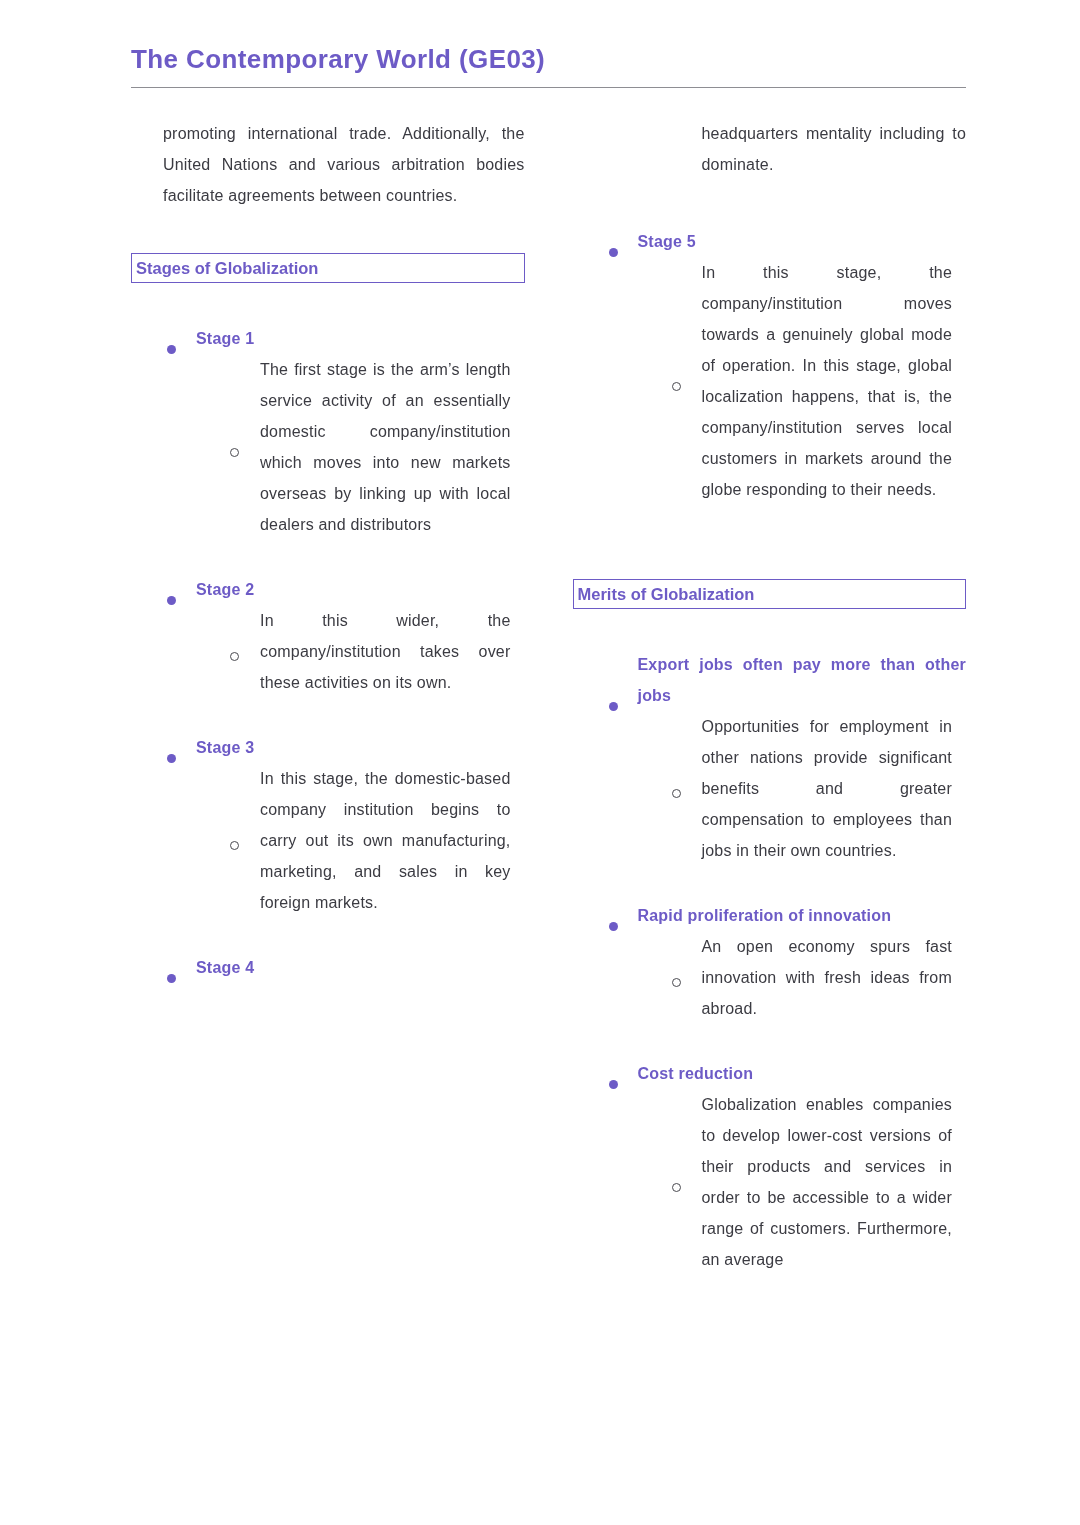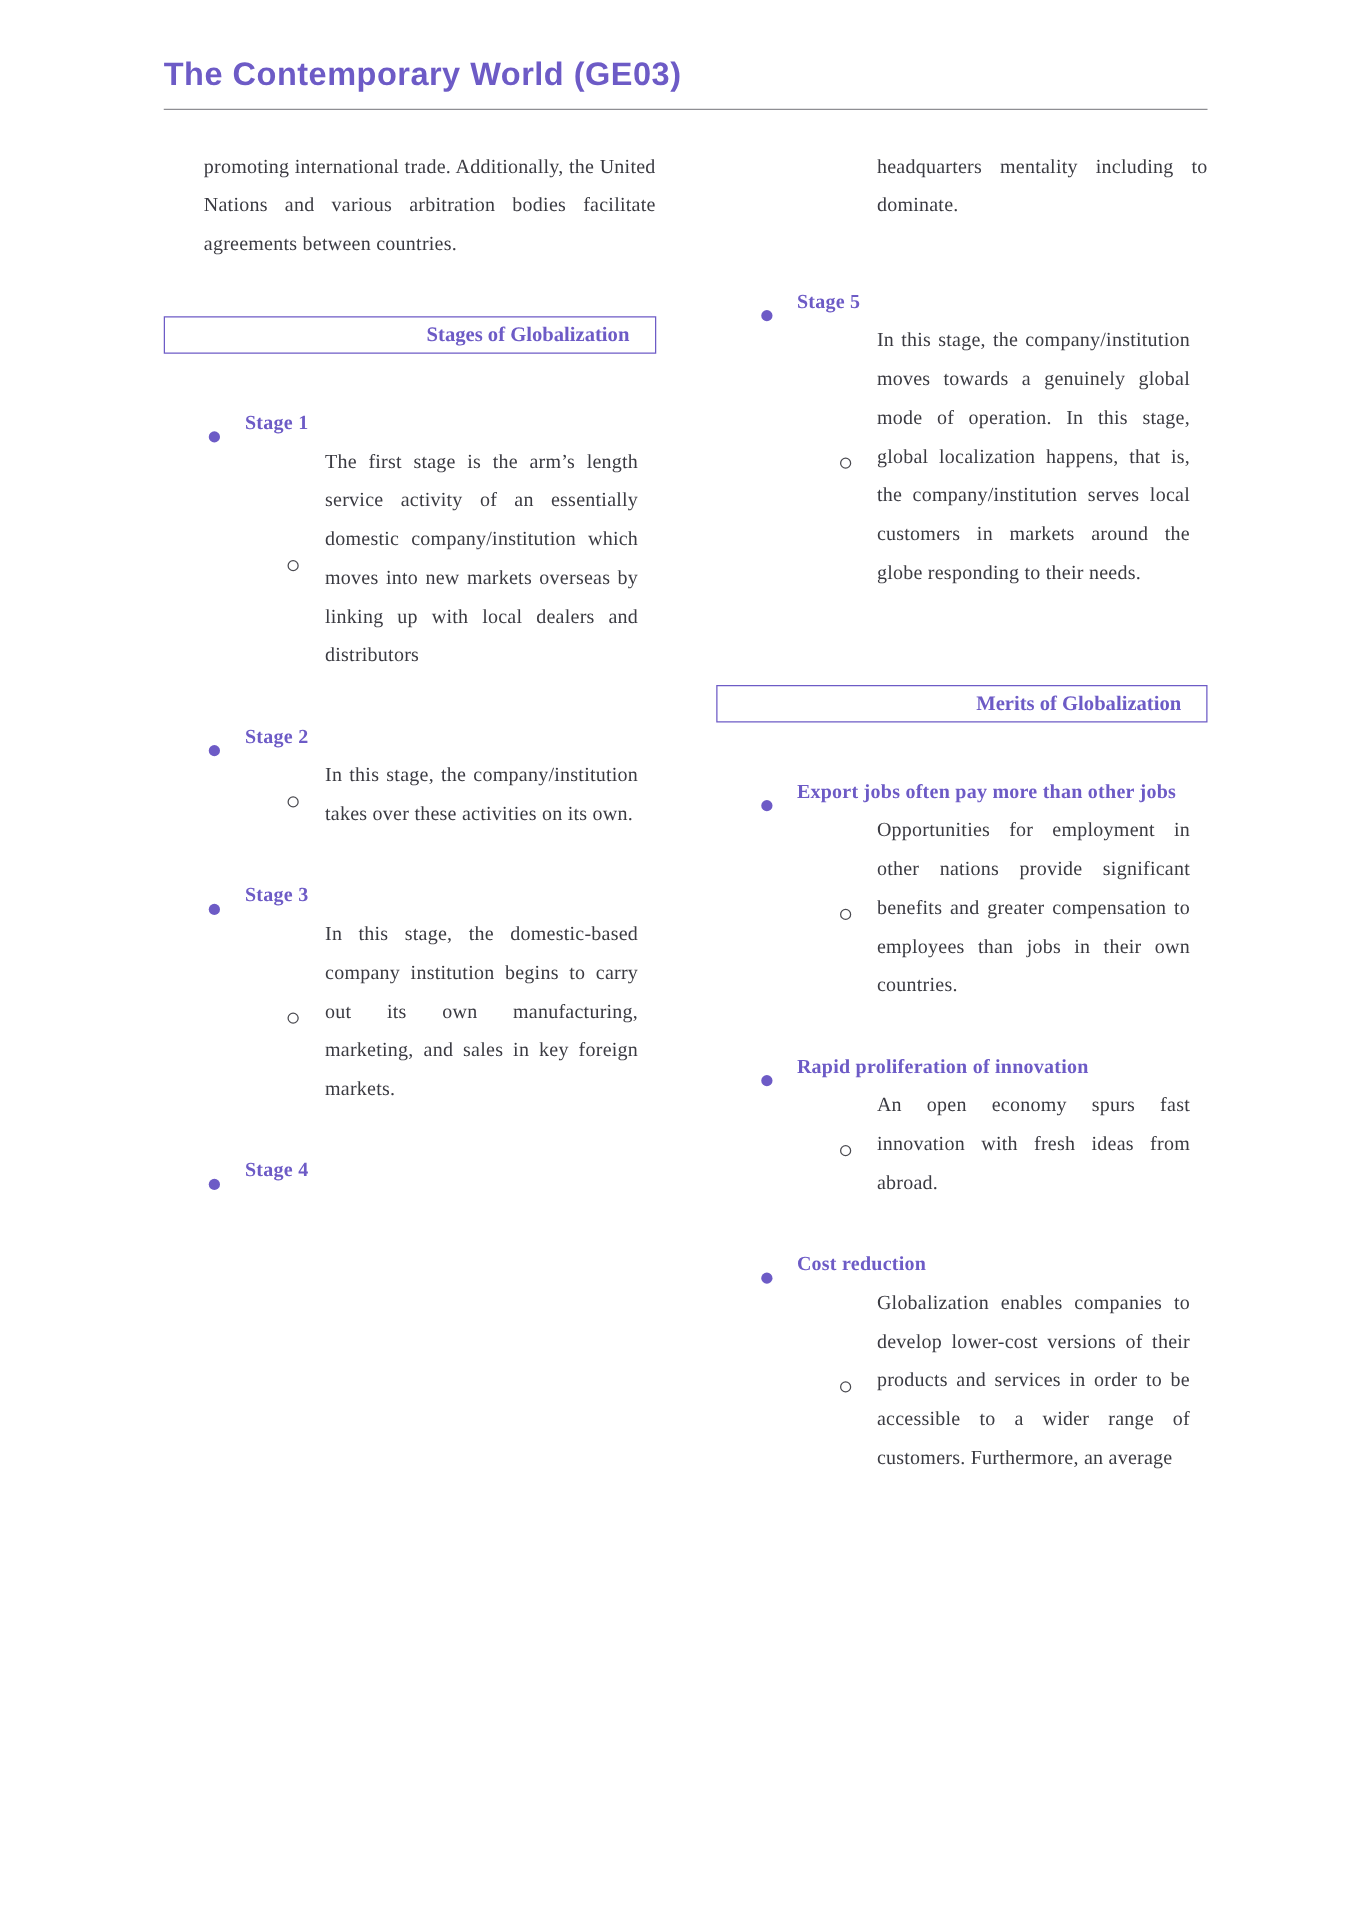--- a/index.html
+++ b/index.html
@@ -30,21 +30,20 @@
   }
   .title-rule {
     border: 0;
     border-top: 1px solid #8e8e93;
     margin: 0 0 30px 0;
   }
   .columns {
     display: flex;
     gap: 48px;
     align-items: flex-start;
-    font-family: Liberation Serif, serif;
   }
   .col {
     flex: 1 1 0;
     font-size: 16px;
     line-height: 31px;
     min-width: 0;
   }
   p { margin: 0; text-align: justify; letter-spacing: 0.2px; }
 
   .intro-left {
@@ -53,22 +52,22 @@
   }
   .intro-right {
     padding-left: 129px;
     margin-bottom: 46px;
   }
   .boxed-heading {
     border: 1.6px solid var(--accent);
     color: var(--accent);
     font-weight: bold;
     font-size: 16.5px;
-    text-align: right;
-    padding: 2px 20px;
+    text-align: left;
+    padding: 2px 4px;
     margin: 0 0 40px 0;
     line-height: 24px;
   }
   .item { margin-bottom: 34px; }
   .item:last-child { margin-bottom: 0; }
 
   .l1 {
     display: flex;
     align-items: flex-end;
     padding-left: 36px;
@@ -136,21 +135,21 @@
         </div>
       </div>
 
       <div class="item">
         <div class="l1">
           <span class="bullet-dot"></span>
           <span class="item-label">Stage 2</span>
         </div>
         <div class="l2">
           <span class="circle-dot"></span>
-          <p>In this stage, the company/institution takes over these activities on its own.</p>
+          <p>In this wider, the company/institution takes over these activities on its own.</p>
         </div>
       </div>
 
       <div class="item">
         <div class="l1">
           <span class="bullet-dot"></span>
           <span class="item-label">Stage 3</span>
         </div>
         <div class="l2">
           <span class="circle-dot"></span>

